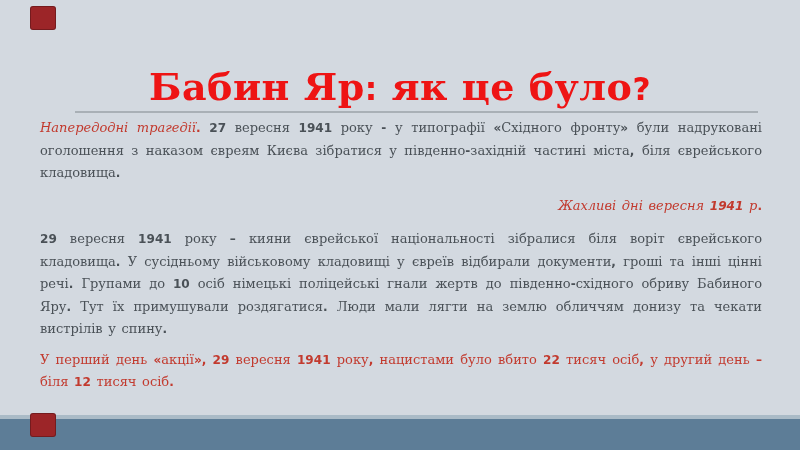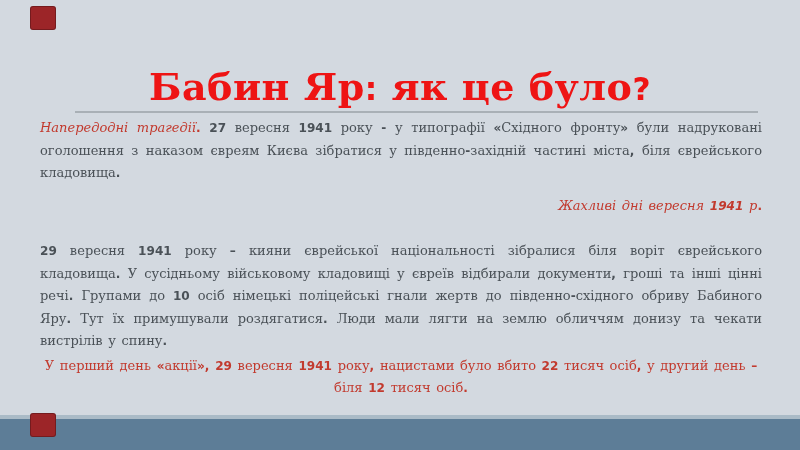--- a/index.html
+++ b/index.html
@@ -50,22 +50,22 @@
     background:var(--divider);
   }
   .content{
     position:absolute;
     top:117px;left:40px;right:38px;
     font-size:13px;
     line-height:21.5px;
   }
   .content p{margin:0;text-align:justify;word-spacing:1.5px;}
   .content p.sub{margin-top:10px;text-align:right;}
-  .content p.main{margin-top:23px;}
-  .content p.summary{margin-top:2px;text-align:center;}
+  .content p.main{margin-top:11px;}
+  .content p.summary{margin-top:8px;}
   .run-d{color:var(--body-dark);}
   .run-b{
     color:var(--body-dark);
     font-family:"DejaVu Sans","Liberation Sans",sans-serif;
     font-weight:700;
     font-size:0.93em;
   }
   .run-ri{color:var(--body-red);font-style:italic;}
   .run-r{color:var(--body-red);}
   .run-rb{

